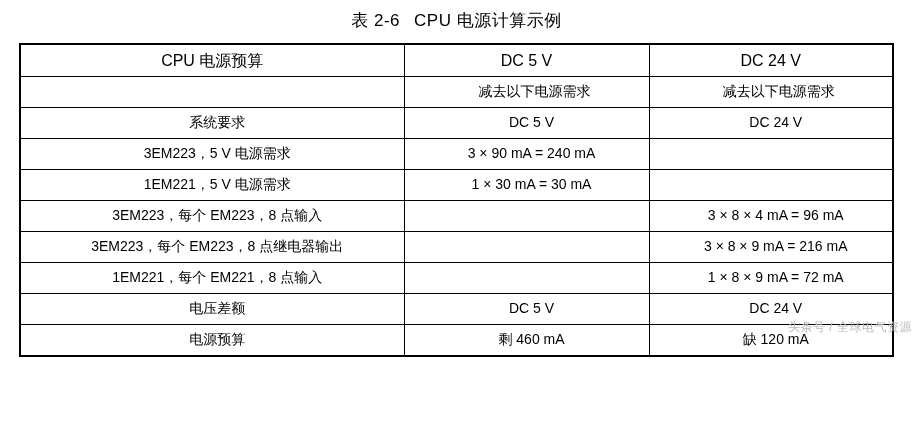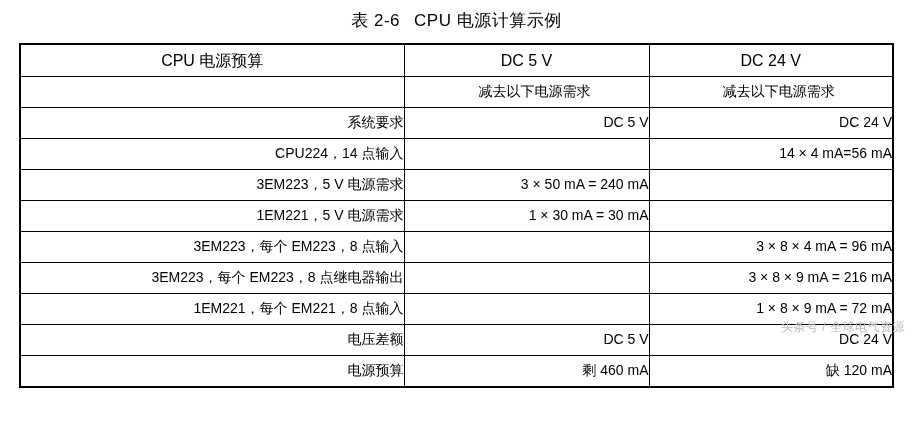--- a/index.html
+++ b/index.html
@@ -43,40 +43,40 @@
   table.pwr col.c3 { width: 244px; }
 
   table.pwr th, table.pwr td {
     border: 1px solid #000000;
     font-size: 14px;
     font-weight: normal;
     color: #000000;
     padding: 0 0 0 10px;
     height: 30px;
     vertical-align: middle;
-    text-align: right;
+    text-align: center;
     line-height: 1.25;
   }
   table.pwr thead th {
     text-align: center;
     padding-left: 0;
     font-size: 16px;
     height: 31px;
   }
   
   table.pwr {
     border: 2px solid #000000;
   }
   table.pwr tr.subhead td {
     text-align: center;
     padding-left: 16px;
   }
   .watermark {
     position: absolute;
-    right: 8px;
+    right: 1px;
     bottom: 4px;
     font-size: 12px;
     color: #b9b9b9;
     letter-spacing: 0.5px;
     font-family: "Liberation Sans", sans-serif;
   }
 </style>
 </head>
 <body>
 
@@ -105,27 +105,22 @@
         <td>减去以下电源需求</td>
         <td>减去以下电源需求</td>
       </tr>
 
       <tr>
         <td>系统要求</td>
         <td>DC 5 V</td>
         <td>DC 24 V</td>
       </tr>
       <tr>
-        <td>CPU224，14 点输入</td>
-        <td></td>
-        <td>14 × 4 mA=56 mA</td>
-      </tr>
-      <tr>
         <td>3EM223，5 V 电源需求</td>
-        <td>3 × 50 mA = 240 mA</td>
+        <td>3 × 90 mA = 240 mA</td>
         <td></td>
       </tr>
       <tr>
         <td>1EM221，5 V 电源需求</td>
         <td>1 × 30 mA = 30 mA</td>
         <td></td>
       </tr>
       <tr>
         <td>3EM223，每个 EM223，8 点输入</td>
         <td></td>

